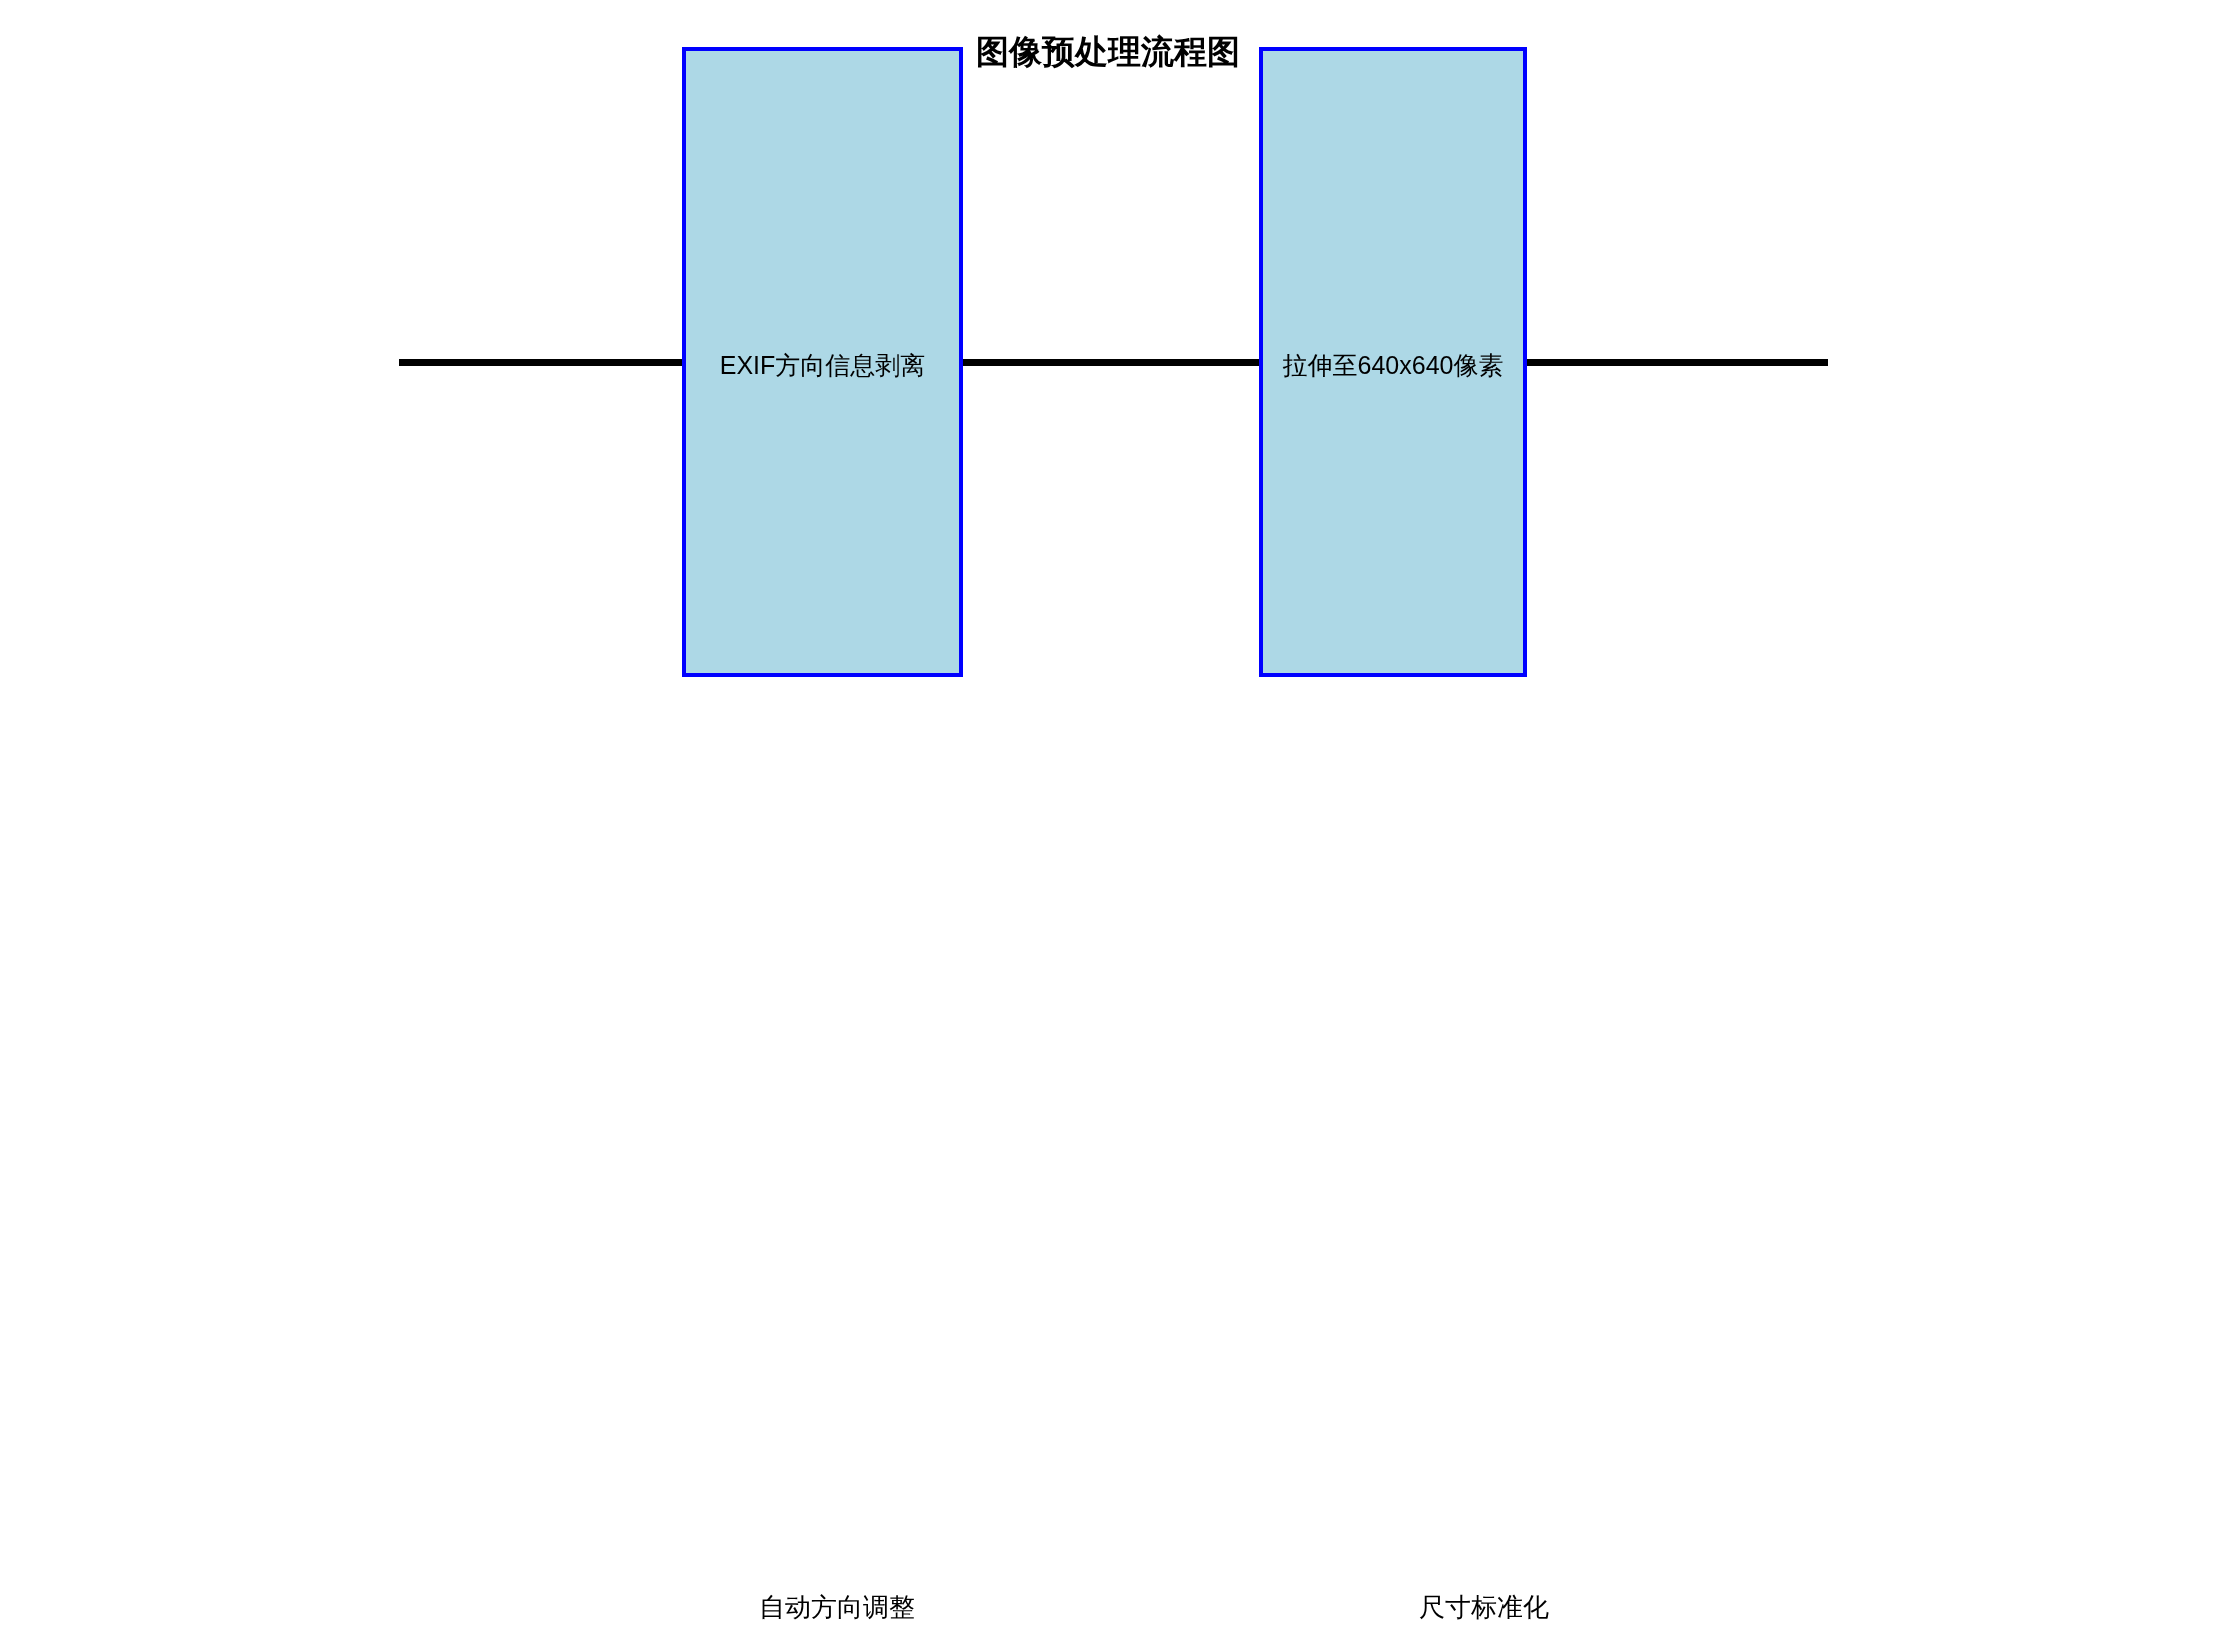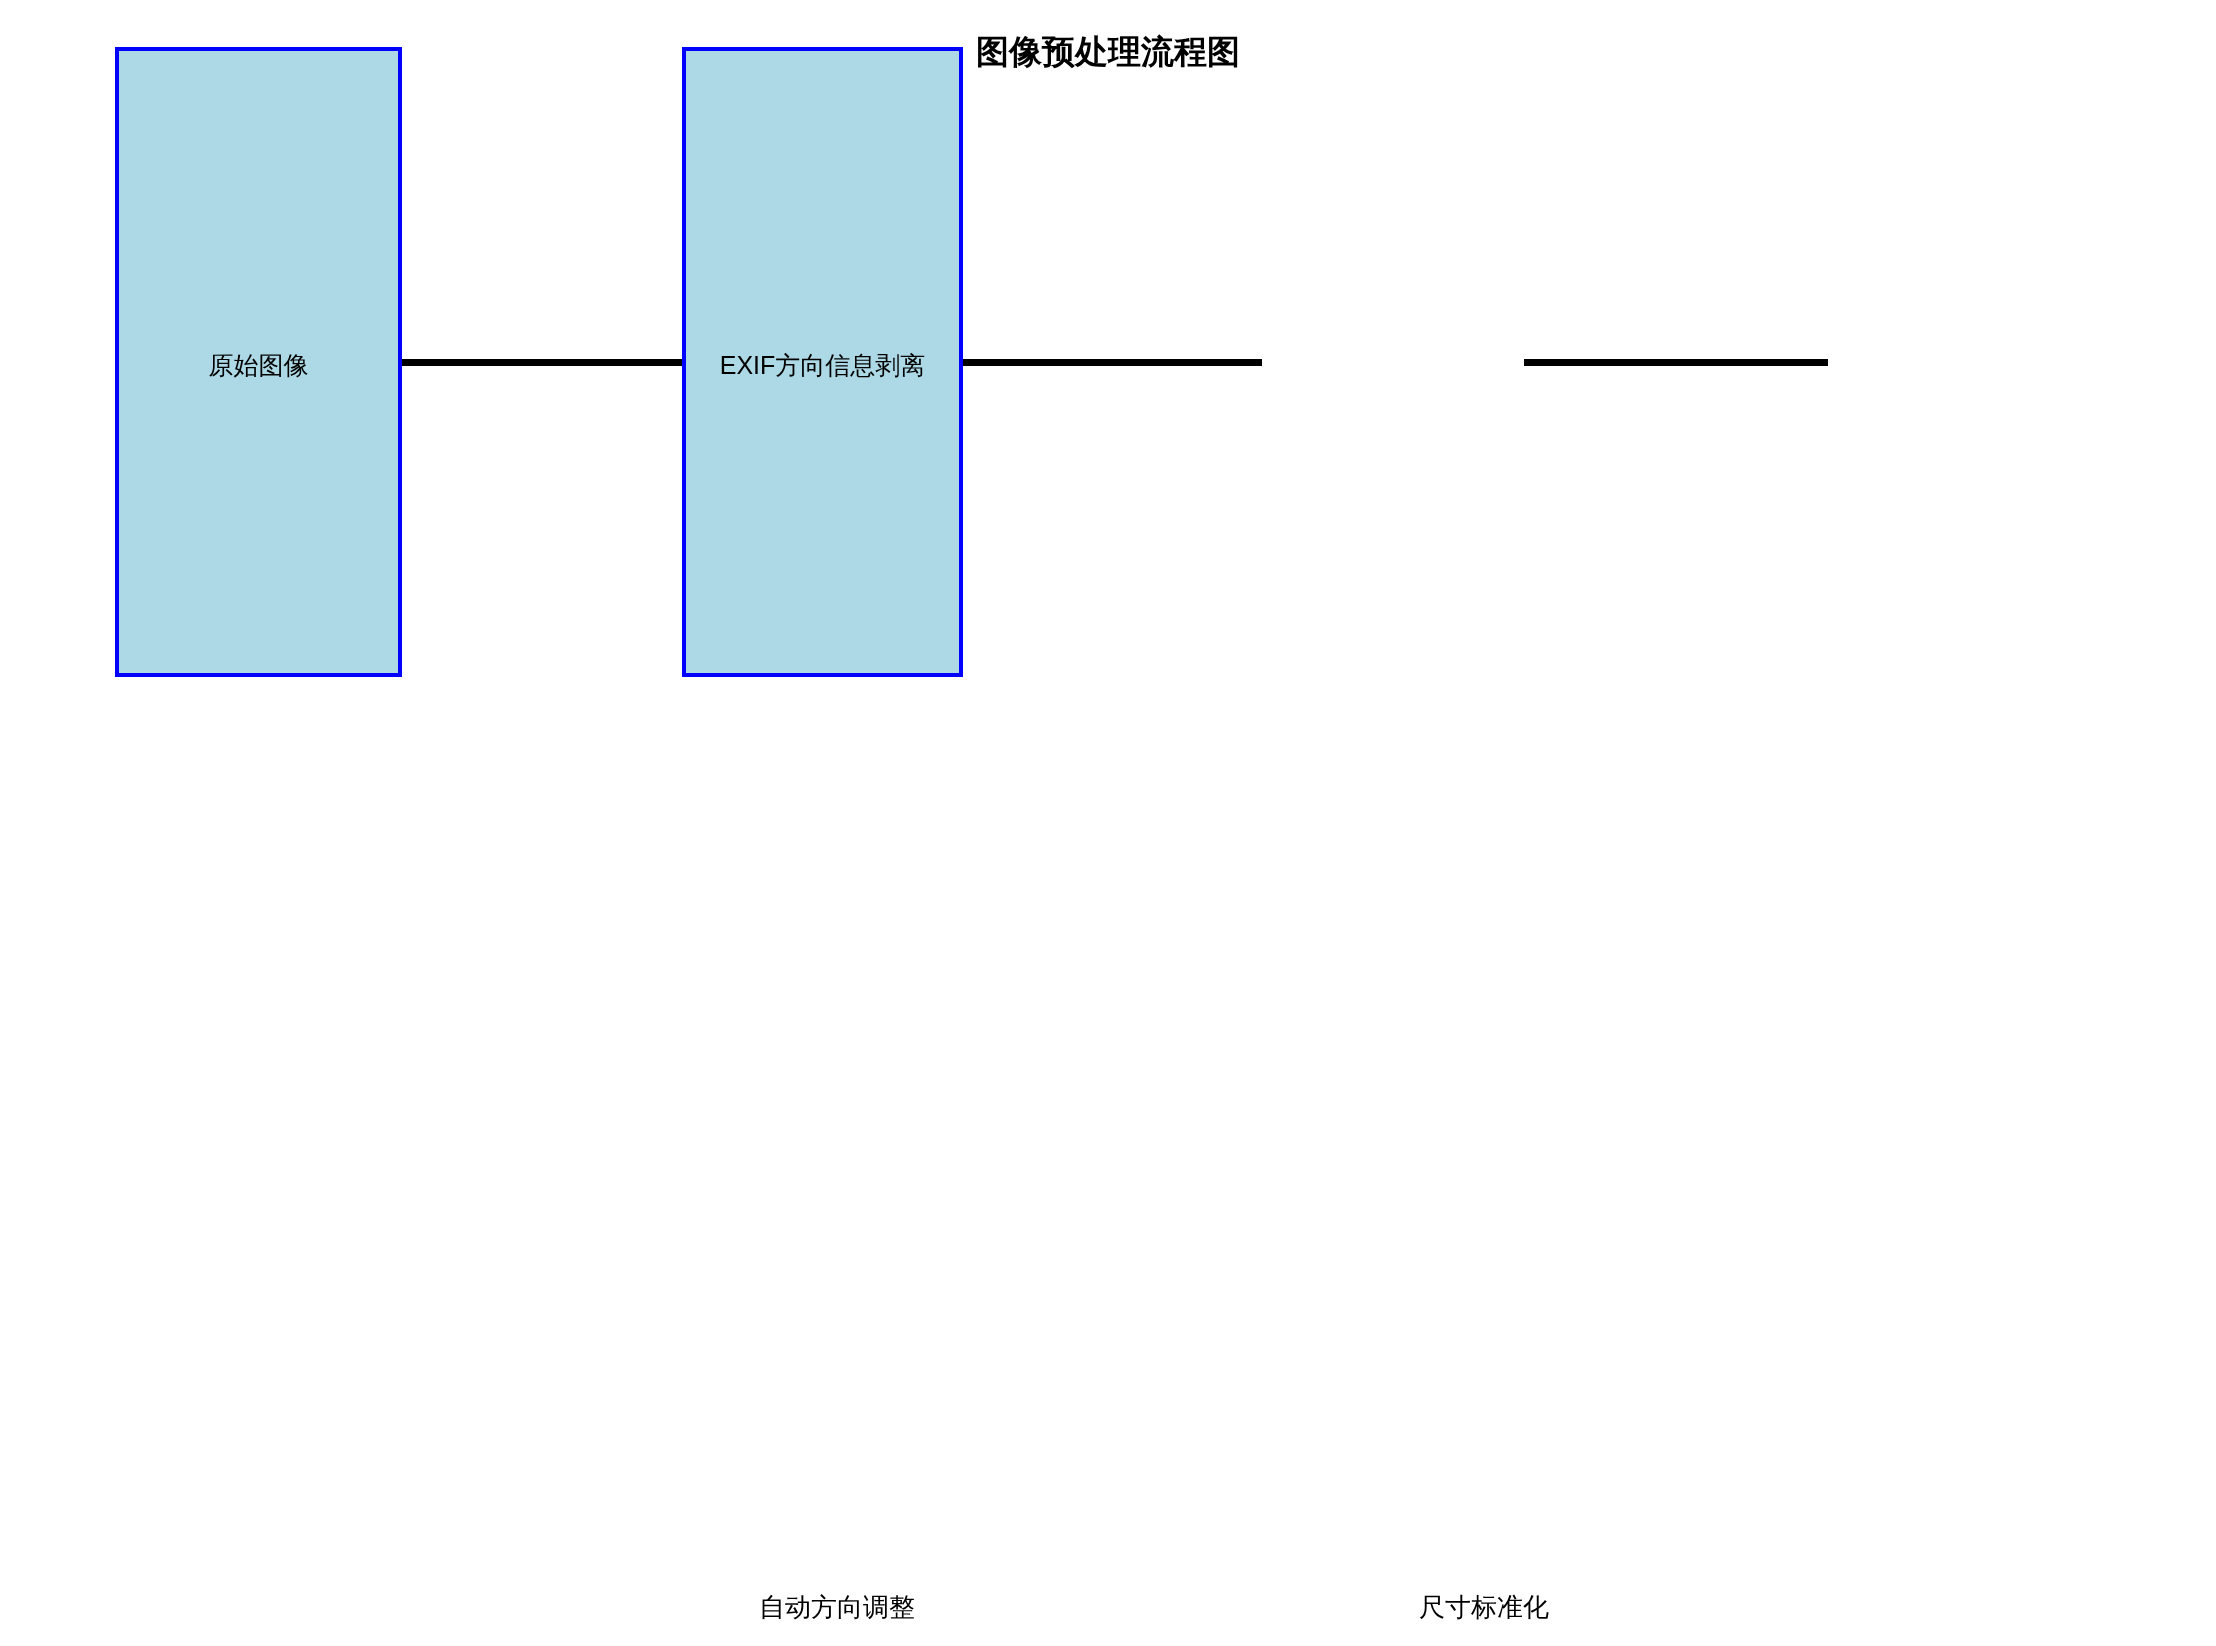--- a/index.html
+++ b/index.html
@@ -77,28 +77,28 @@
 <body>
 
 <div id="canvas">
 
   <div class="flow-title">图像预处理流程图</div>
 
   <div class="connector" id="e0"></div>
   <div class="connector" id="e1"></div>
   <div class="connector" id="e2"></div>
 
-  <div class="node-box" id="n0">
-    <div class="node-label">原始图像</div>
-  </div>
 
   <div class="node-box" id="n1">
     <div class="node-label">EXIF方向信息剥离</div>
   </div>
 
+  <div class="node-box" id="n2">
+    <div class="node-label">拉伸至640x640像素</div>
+  </div>
 
 
   <div class="edge-caption" id="c0">自动方向调整</div>
 
   <div class="edge-caption" id="c1">尺寸标准化</div>
 
 </div>
 
 
 </body></html>

